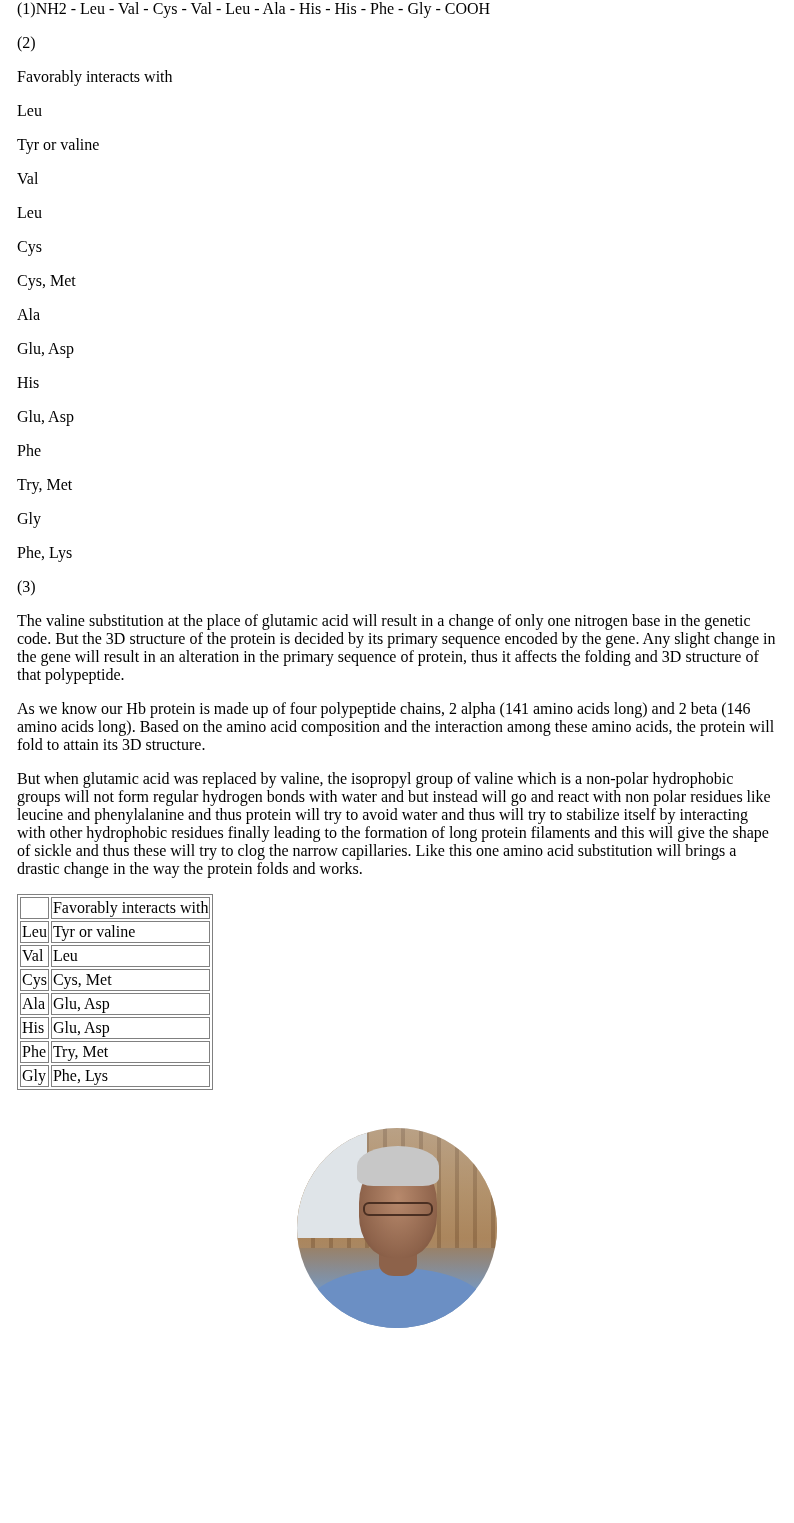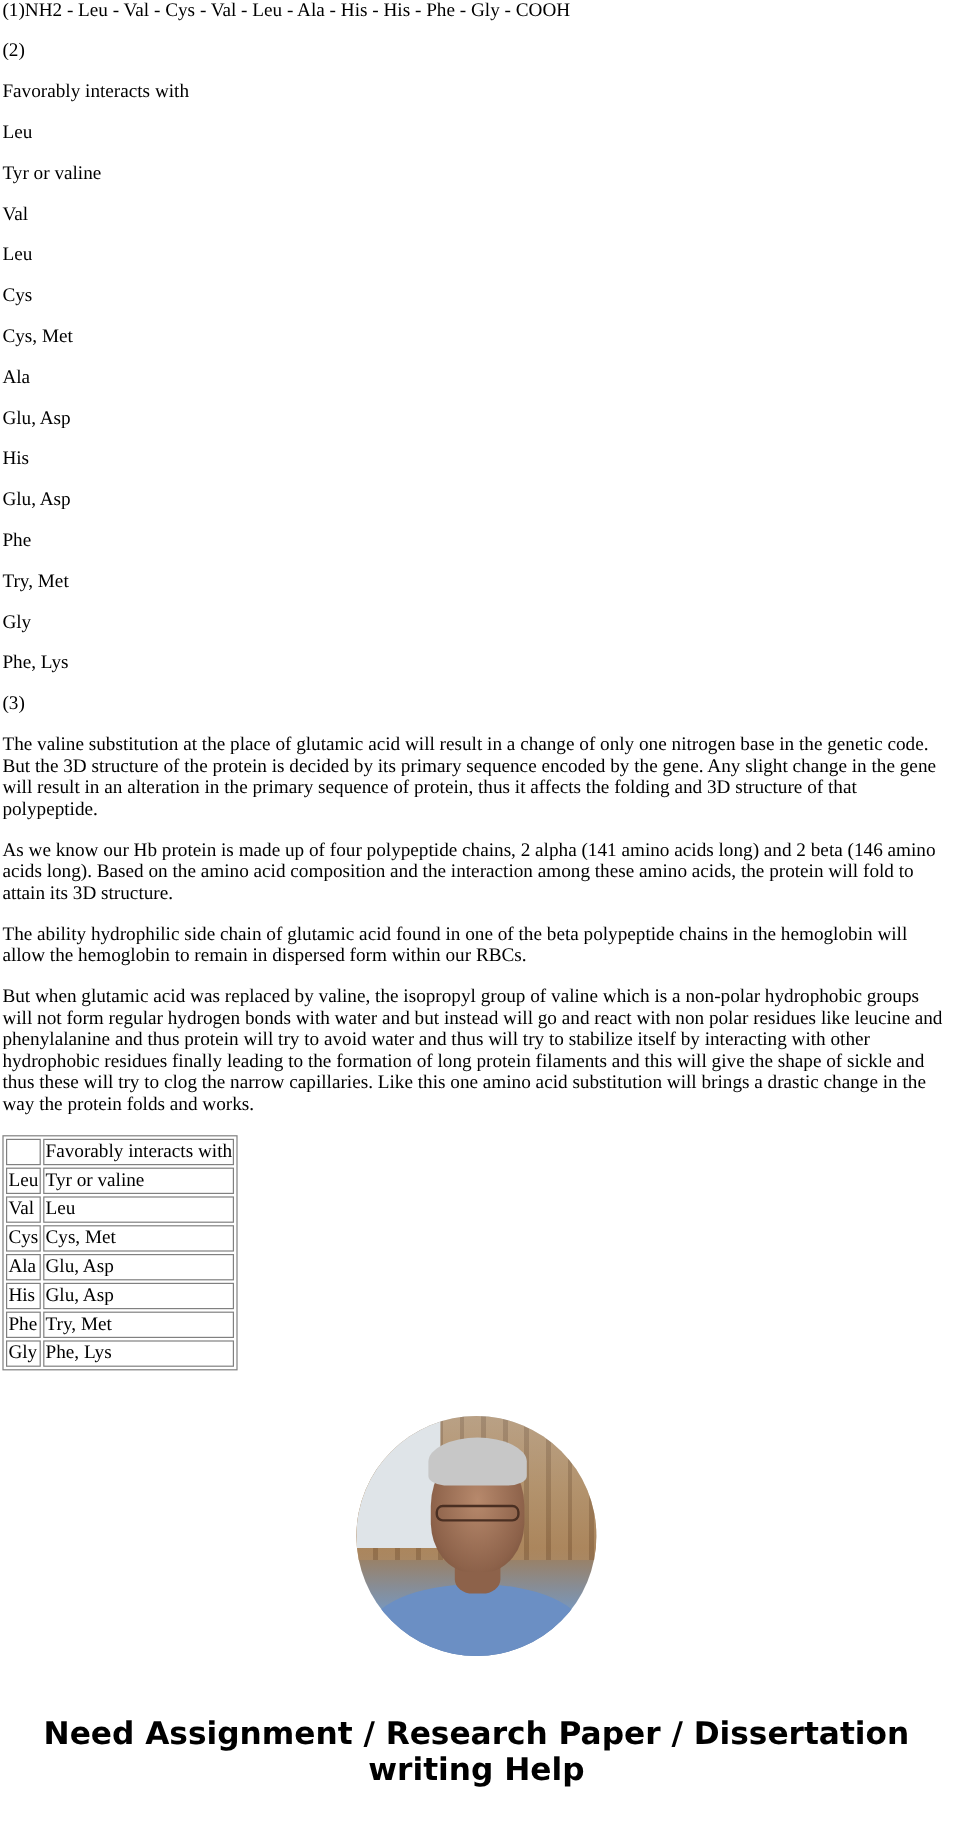--- a/index.html
+++ b/index.html
@@ -4,21 +4,21 @@
 <style>
   html, body { margin: 0; padding: 0; background: #ffffff; }
   body {
     width: 794px;
     font-family: "Liberation Serif", serif;
     font-size: 16px;
     color: #000;
     position: relative;
     overflow-x: hidden;
   }
-  .content { padding: 0 2px; position: relative; top: -16px; }
+  .content { padding: 0 17px; position: relative; top: -16px; }
   p { margin: 16px 0; line-height: 18px; }
   table.interact { border: 1px solid #808080; border-spacing: 2px; margin: 0; }
   table.interact td { border: 1px solid #808080; padding: 1px; line-height: 18px; }
   .avatar-wrap { display: flex; justify-content: center; margin-top: 38px; }
   .avatar {
     width: 200px; height: 200px; border-radius: 50%; overflow: hidden; position: relative;
     background: linear-gradient(180deg, #cfd6dc 0%, #b9a78b 30%, #a07c55 55%, #7a96b8 80%, #5d7fae 100%);
   }
   .avatar .wall { position:absolute; left:0; top:0; width:100%; height:60%;
     background: repeating-linear-gradient(90deg, #b08a60 0 14px, #8f6a45 14px 18px); opacity:.7; }
@@ -58,21 +58,20 @@
   <p>His</p>
   <p>Glu, Asp</p>
   <p>Phe</p>
   <p>Try, Met</p>
   <p>Gly</p>
   <p>Phe, Lys</p>
 
   <p>(3)</p>
   <p>The valine substitution at the place of glutamic acid will result in a change of only one nitrogen base in the genetic code. But the 3D structure of the protein is decided by its primary sequence encoded by the gene. Any slight change in the gene will result in an alteration in the primary sequence of protein, thus it affects the folding and 3D structure of that polypeptide.</p>
   <p>As we know our Hb protein is made up of four polypeptide chains, 2 alpha (141 amino acids long) and 2 beta (146 amino acids long). Based on the amino acid composition and the interaction among these amino acids, the protein will fold to attain its 3D structure.</p>
-  <p>The ability hydrophilic side chain of glutamic acid found in one of the beta polypeptide chains in the hemoglobin will allow the hemoglobin to remain in dispersed form within our RBCs.</p>
   <p>But when glutamic acid was replaced by valine, the isopropyl group of valine which is a non-polar hydrophobic groups will not form regular hydrogen bonds with water and but instead will go and react with non polar residues like leucine and phenylalanine and thus protein will try to avoid water and thus will try to stabilize itself by interacting with other hydrophobic residues finally leading to the formation of long protein filaments and this will give the shape of sickle and thus these will try to clog the narrow capillaries. Like this one amino acid substitution will brings a drastic change in the way the protein folds and works.</p>
 
   <table class="interact">
     <tbody>
         <tr>
       <td>&nbsp;&nbsp;&nbsp;&nbsp;&nbsp;</td>
       <td>Favorably interacts with</td>
     </tr>
     <tr>
       <td>Leu</td>
@@ -111,15 +110,14 @@
       <div class="light"></div>
       <div class="shirt"></div>
       <div class="neck"></div>
       <div class="face"></div>
       <div class="hair"></div>
       <div class="glasses"></div>
     </div>
   </div>
 
   <div class="promo">
-    <div>Need Assignment / Research Paper / Dissertation writing Help</div>
   </div>
 </div>
 
 </body></html>

